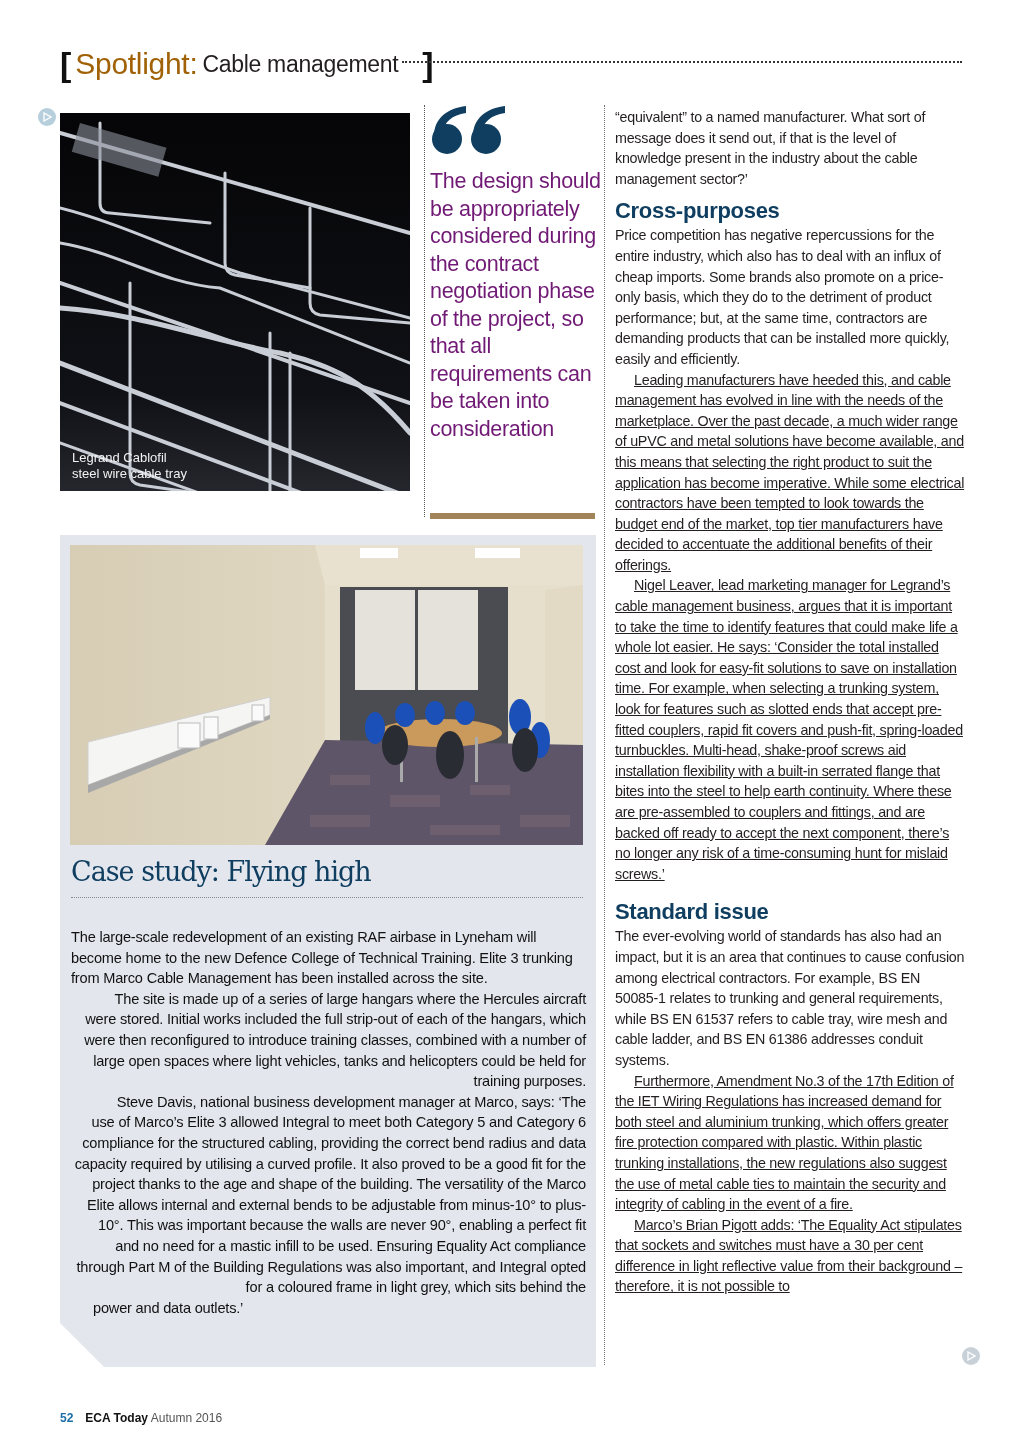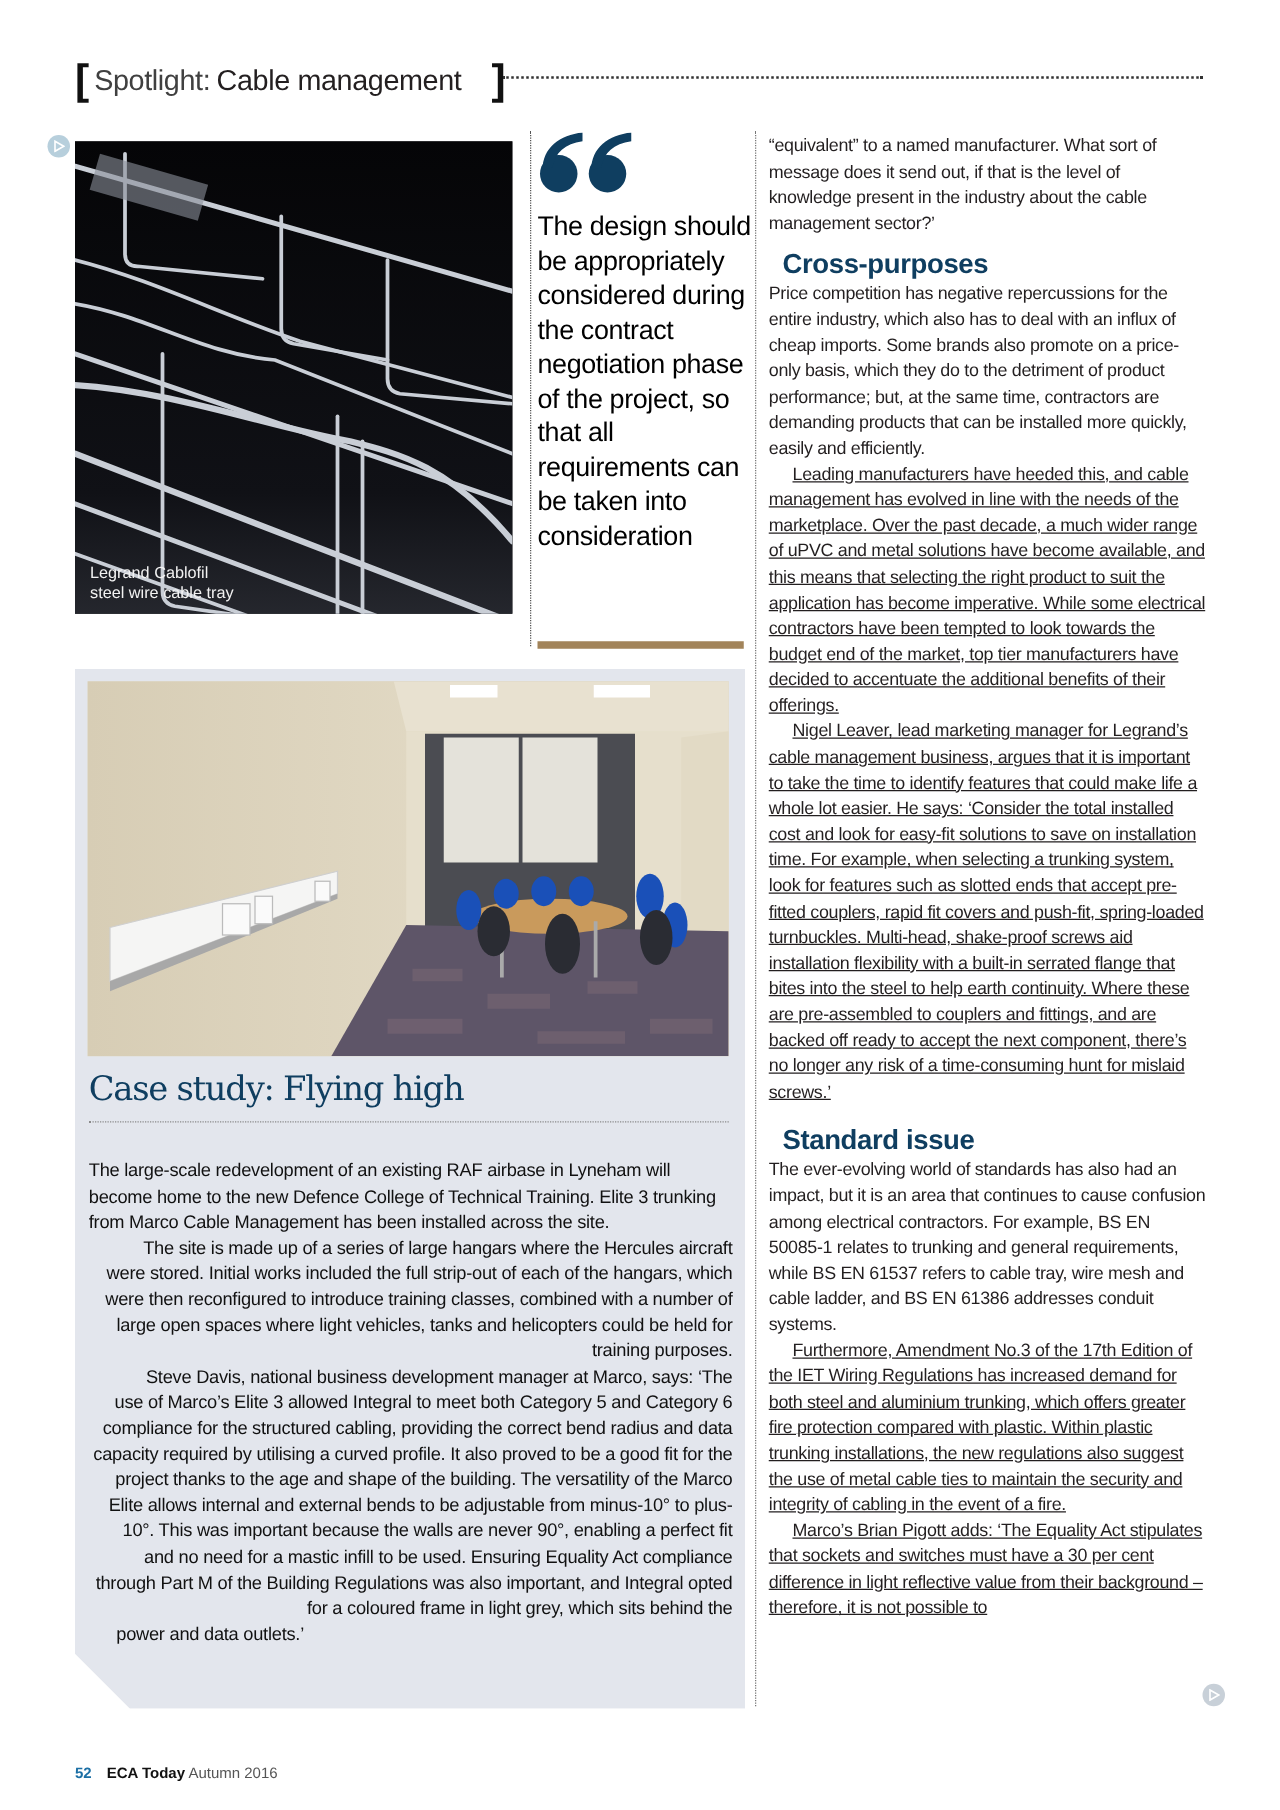--- a/index.html
+++ b/index.html
@@ -1,47 +1,47 @@
 <!DOCTYPE html>
 <html><head>
 <meta charset="utf-8">
 <style>
   html, body { margin: 0; padding: 0; background: #ffffff; }
   body { width: 1024px; height: 1448px; position: relative; overflow: hidden; font-family: "Liberation Sans", sans-serif; color: #231f20; }
 
   
   .header { position: absolute; left: 60px; top: 44px; height: 40px; display: flex; align-items: center; }
   .bracket { font-size: 34px; font-weight: bold; color: #111; line-height: 1; }
-  .kicker { font-size: 23px; color: #404040; margin-left: 4px; letter-spacing: -0.3px; }
+  .kicker { font-size: 30px; color: #a16207; margin-left: 4px; letter-spacing: -0.3px; }
   .section-name { font-size: 23px; color: #231f20; font-weight: 300; margin-left: 5px; margin-right: 24px; letter-spacing: -0.3px; }
   .header-rule { position: absolute; left: 402px; right: 62px; top: 61px; border-top: 2px dotted #333; }
 
   
   .nav-arrow { position: absolute; width: 18px; height: 18px; border-radius: 50%; background: #b7cfdc; display: flex; align-items: center; justify-content: center; cursor: pointer; }
   .nav-arrow svg { width: 10px; height: 10px; }
   .nav-arrow.prev { left: 38px; top: 108px; }
   .nav-arrow.next { left: 962px; top: 1347px; background: #c8d0d8; }
 
   
   .photo1 { position: absolute; left: 60px; top: 113px; width: 350px; height: 378px; background: #0b0b0e; overflow: hidden; }
   .photo1 svg { position: absolute; left: 0; top: 0; }
   .photo1 .caption { position: absolute; left: 12px; bottom: 9px; color: #f2f2f2; font-size: 13px; line-height: 16px; }
 
   
   .pq-rule-left { position: absolute; left: 424px; top: 105px; height: 412px; border-left: 1px dotted #555; }
   .pq-rule-right { position: absolute; left: 604px; top: 105px; height: 1260px; border-left: 1px dotted #777; }
   .quote-mark { position: absolute; left: 430px; top: 106px; width: 80px; height: 50px; }
-  .pullquote { position: absolute; left: 430px; top: 168px; width: 172px; font-size: 21.5px; line-height: 27.5px; color: #000000; letter-spacing: -0.3px; }
+  .pullquote { position: absolute; left: 430px; top: 168px; width: 172px; font-size: 21.5px; line-height: 27.5px; color: #701a75; letter-spacing: -0.3px; }
   .pq-bar { position: absolute; left: 430px; top: 513px; width: 165px; height: 6px; background: #a2845a; }
 
   
   .col-right { position: absolute; left: 615px; top: 107px; width: 350px; font-size: 14.3px; line-height: 20.6px; color: #231f20; letter-spacing: -0.25px; }
   .col-right p { margin: 0; }
   .col-right p.indent { text-indent: 19px; text-decoration: underline; }
-  .col-right h2 { margin: 8px 0 0 11px; font-size: 22px; line-height: 28px; color: #0f3e60; font-weight: bold; letter-spacing: -0.3px; }
+  .col-right h2 { margin: 8px 0 0 0; font-size: 22px; line-height: 28px; color: #0f3e60; font-weight: bold; letter-spacing: -0.3px; }
 
   
   .case-box { position: absolute; left: 60px; top: 535px; width: 536px; height: 832px; background: #e3e6ed;
     clip-path: polygon(0 0, 100% 0, 100% 100%, 44px 100%, 0 788px); }
   .photo2 { position: absolute; left: 70px; top: 545px; width: 513px; height: 300px; overflow: hidden; background: #ddd5c0; }
   .case-title { position: absolute; left: 71px; top: 856px; font-family: "DejaVu Serif", serif; font-size: 27px; font-weight: normal; color: #0f3e60; letter-spacing: -1px; }
   .case-rule { position: absolute; left: 71px; top: 897px; width: 512px; border-top: 1px dotted #8a8a8a; }
   .case-body { position: absolute; left: 71px; top: 927px; width: 515px; font-size: 14.6px; line-height: 20.6px; color: #111; letter-spacing: -0.2px; }
   .case-body p { margin: 0; }
   .case-body p.indent { text-indent: 19px; text-align: right; }

